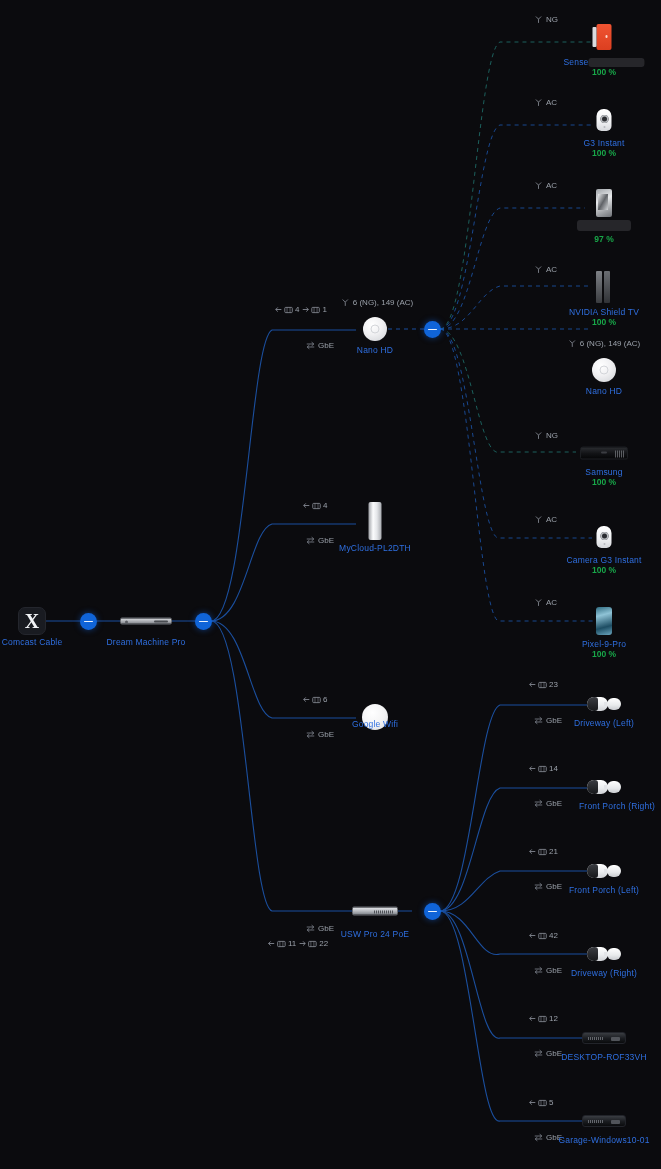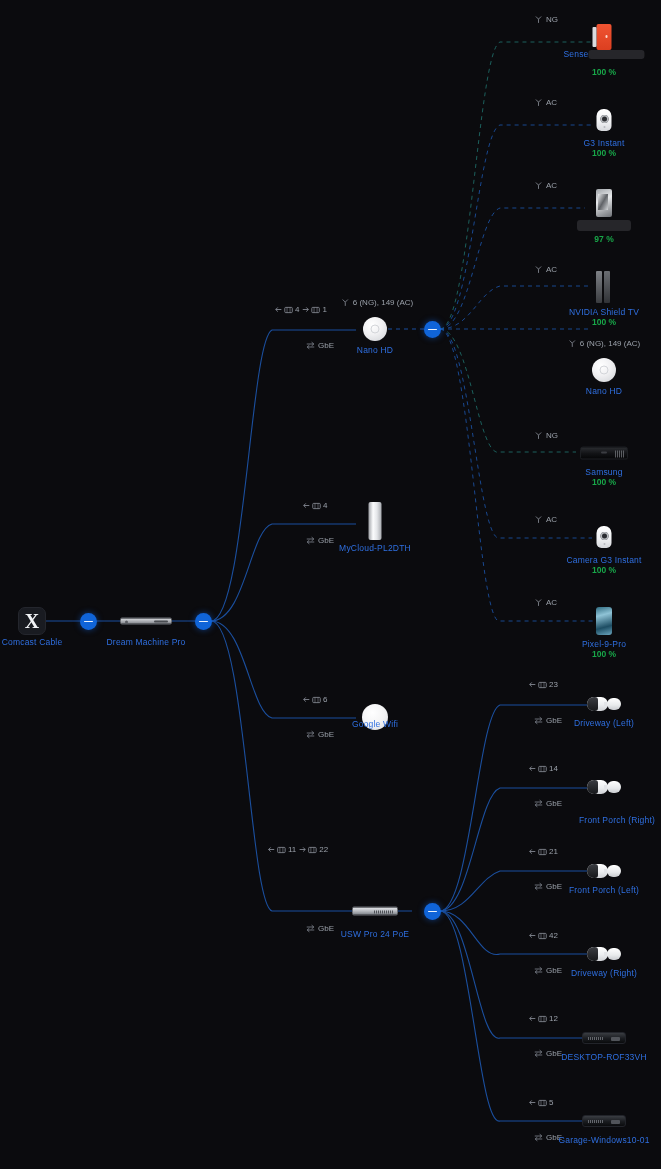--- a/index.html
+++ b/index.html
@@ -449,21 +449,21 @@
     <svg width="9" height="9" viewBox="0 0 12 12">
         <path d="M6 10.5v-5M6 5.5L2.5 2M6 5.5L9.5 2" stroke="#8a8f99" fill="none" stroke-width="1.1"></path>
       </svg>
     <span class="txt">NG</span>
   </div>
   <div class="node" style="left:604px; top:37px;">
     <div class="glyph art art-sense">
         <i></i>
         <b></b>
       </div>
-    <div class="label" style="top:12px;">
+    <div class="label" style="top:20px;">
       <span>Sense</span><span class="redact" style="width:56px;"></span>
     </div>
     <div class="pct" style="top:30px;">100 %</div>
   </div>
 
   <div class="ann" style="left:534px; top:98px;">
     <svg width="9" height="9" viewBox="0 0 12 12">
         <path d="M6 10.5v-5M6 5.5L2.5 2M6 5.5L9.5 2" stroke="#8a8f99" fill="none" stroke-width="1.1"></path>
       </svg>
     <span class="txt">AC</span>
@@ -602,21 +602,21 @@
     <svg width="9" height="9" viewBox="0 0 12 12">
         <path d="M1 4h9M7.5 1.5L10.5 4l-3 2.5M11 8H2M4.5 5.5L1.5 8l3 2.5" stroke="#8a8f99" fill="none" stroke-width="1"></path>
       </svg>
     <span class="txt">GbE</span>
   </div>
   <div class="node" style="left:375px; top:717px;">
     <div class="glyph art art-puck"></div>
     <div class="label" style="top:2px;">Google Wifi</div>
   </div>
 
-  <div class="ann center" style="left:298px; top:845px;">
+  <div class="ann center" style="left:298px; top:939px;">
     <span class="seg">
       <svg width="7" height="7" viewBox="0 0 10 10">
           <path d="M9 5H1M4 2L1 5l3 3" stroke="#8a8f99" fill="none" stroke-width="1.2"></path>
         </svg>
       <svg width="9" height="8" viewBox="0 0 12 10">
           <rect x="1" y="1.5" width="10" height="7" rx="1.2" stroke="#8a8f99" fill="none" stroke-width="1.1"></rect>
           <path d="M4 1.5v7M8 1.5v7" stroke="#8a8f99" stroke-width=".8"></path>
         </svg>
       <span class="txt">11</span>
     </span>
@@ -691,21 +691,21 @@
       </svg>
     <span class="txt">GbE</span>
   </div>
   <div class="node" style="left:604px; top:787px;">
     <div class="glyph art art-bullet">
         <div class="barrel"></div>
         <div class="lens"></div>
         <div class="arm"></div>
         <div class="mount"></div>
       </div>
-    <div class="label" style="top:28px;padding-left:26px;">Front Porch (Right)</div>
+    <div class="label" style="top:14px;padding-left:26px;">Front Porch (Right)</div>
   </div>
 
   <div class="ann" style="left:529px; top:847px;text-align:center;">
     <span class="seg">
       <svg width="7" height="7" viewBox="0 0 10 10">
           <path d="M9 5H1M4 2L1 5l3 3" stroke="#8a8f99" fill="none" stroke-width="1.2"></path>
         </svg>
       <svg width="9" height="8" viewBox="0 0 12 10">
           <rect x="1" y="1.5" width="10" height="7" rx="1.2" stroke="#8a8f99" fill="none" stroke-width="1.1"></rect>
           <path d="M4 1.5v7M8 1.5v7" stroke="#8a8f99" stroke-width=".8"></path>

